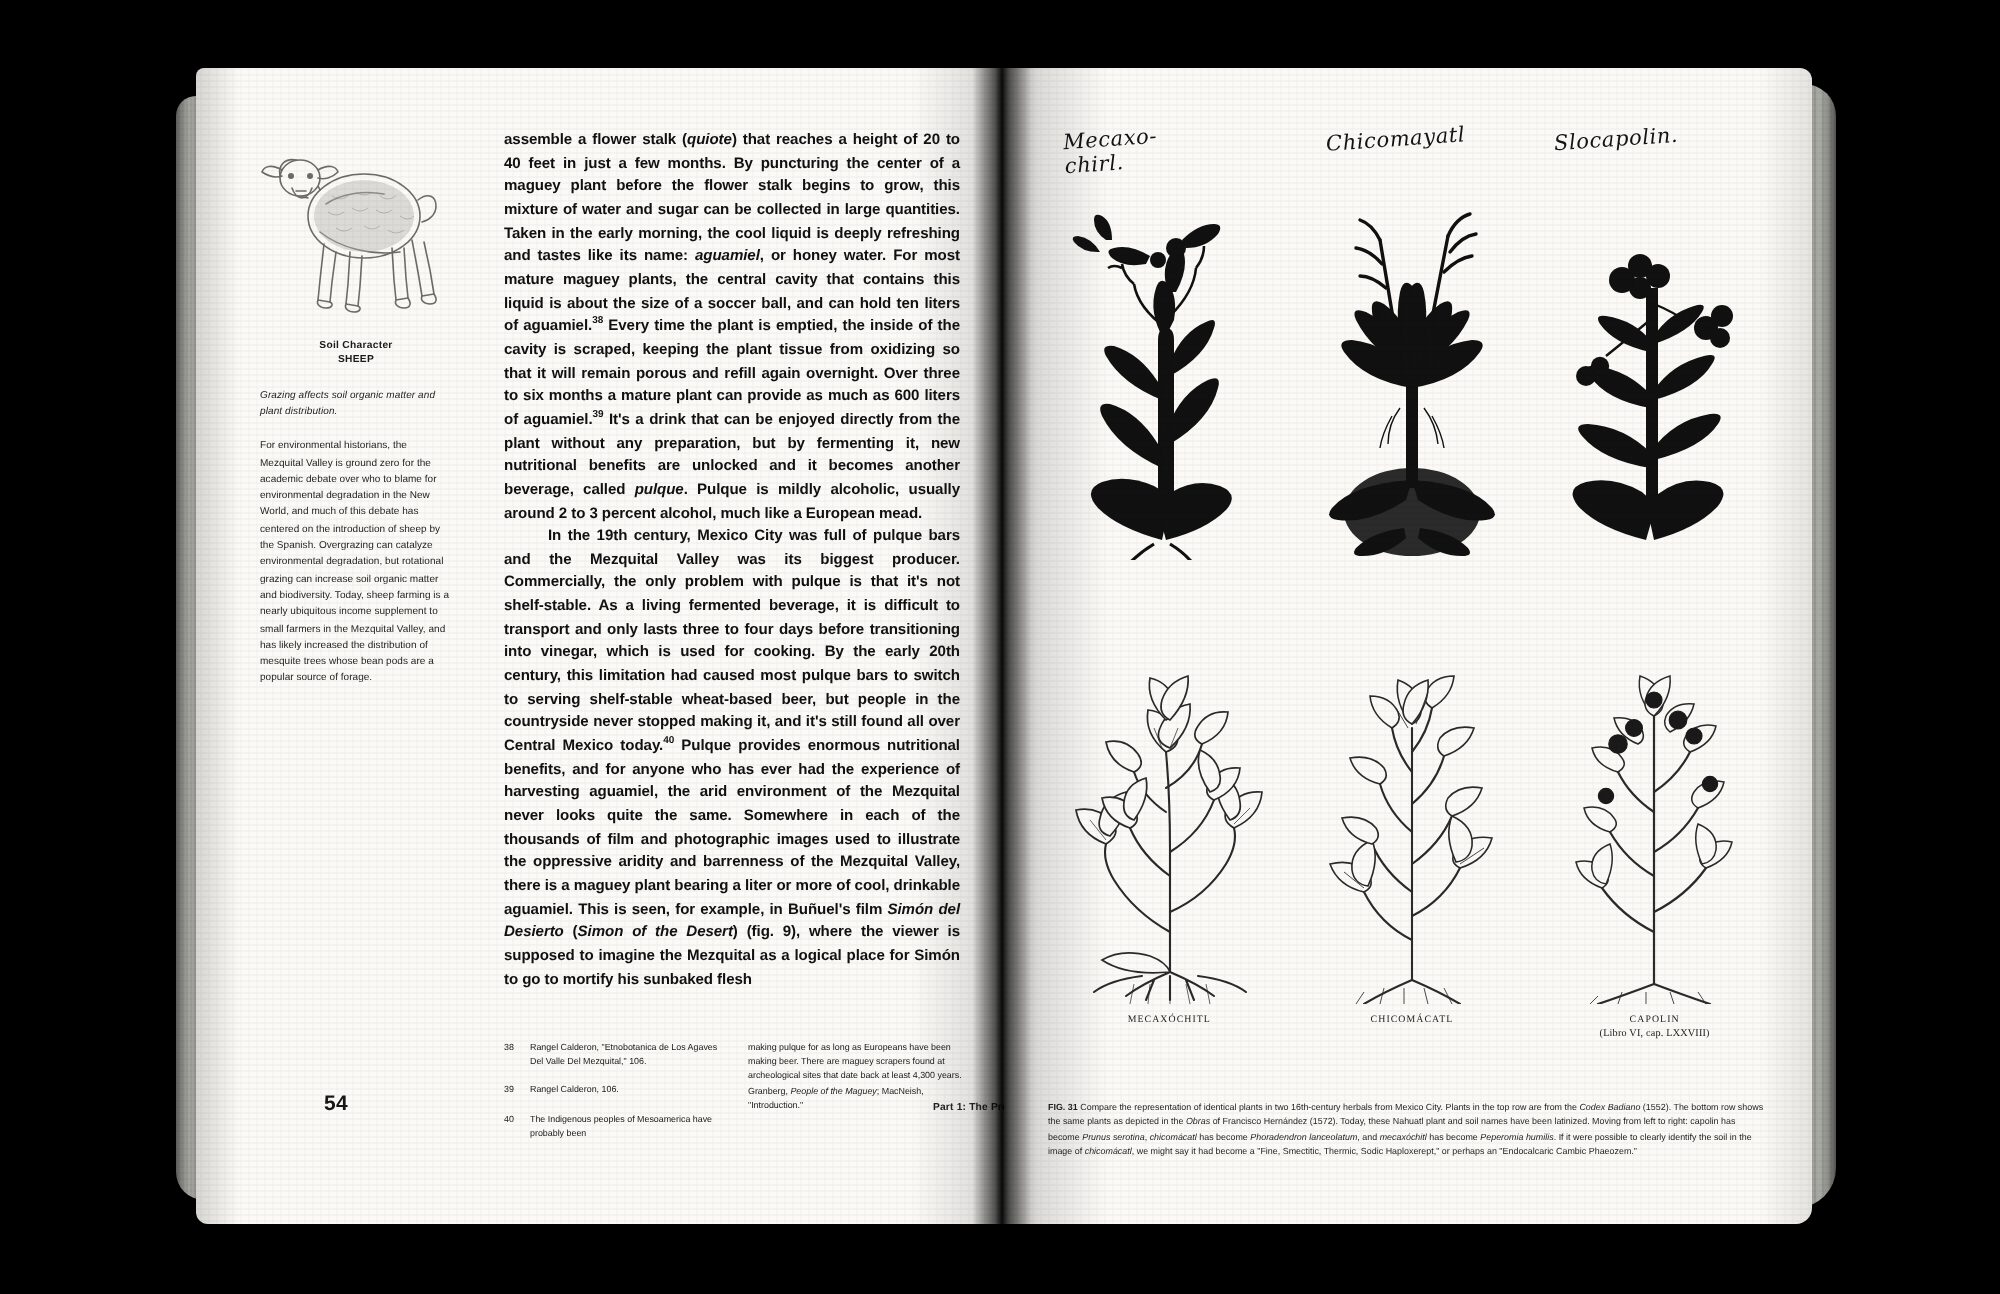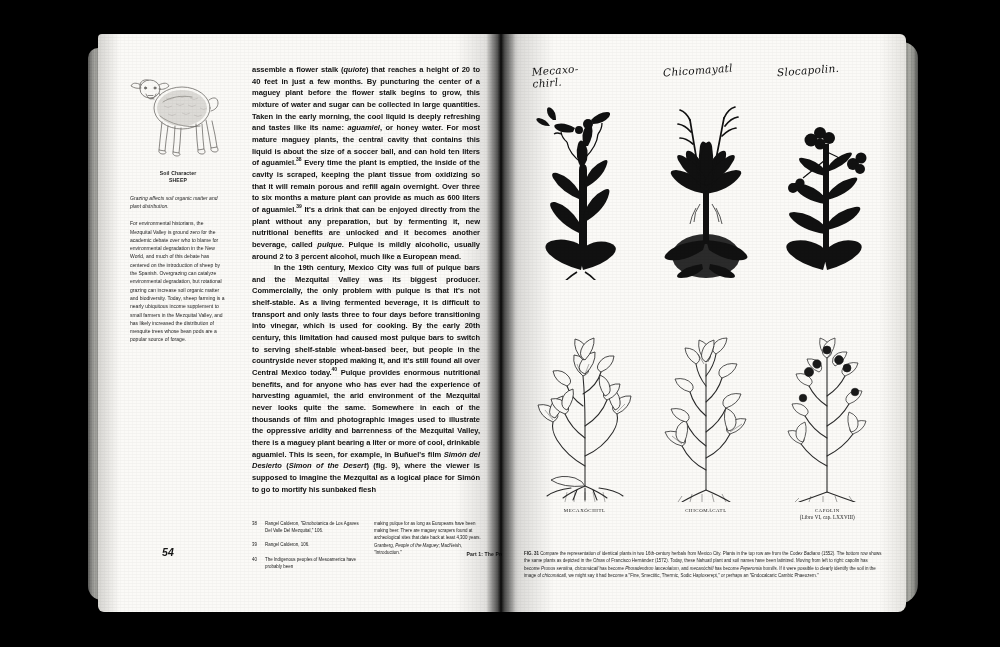--- a/index.html
+++ b/index.html
@@ -212,21 +212,20 @@
     width: 350px;
     display: flex;
     align-items: baseline;
     justify-content: space-between;
   }
   .folio {
     font-size: 10.5px;
     font-weight: 700;
     color: #171717;
     letter-spacing: .2px;
-    font-style: italic;
   }
   .running-head {
     font-size: 5.1px;
     color: #202020;
     letter-spacing: .1px;
     font-weight: 600;
   }
 
   
   .rp-inner {

